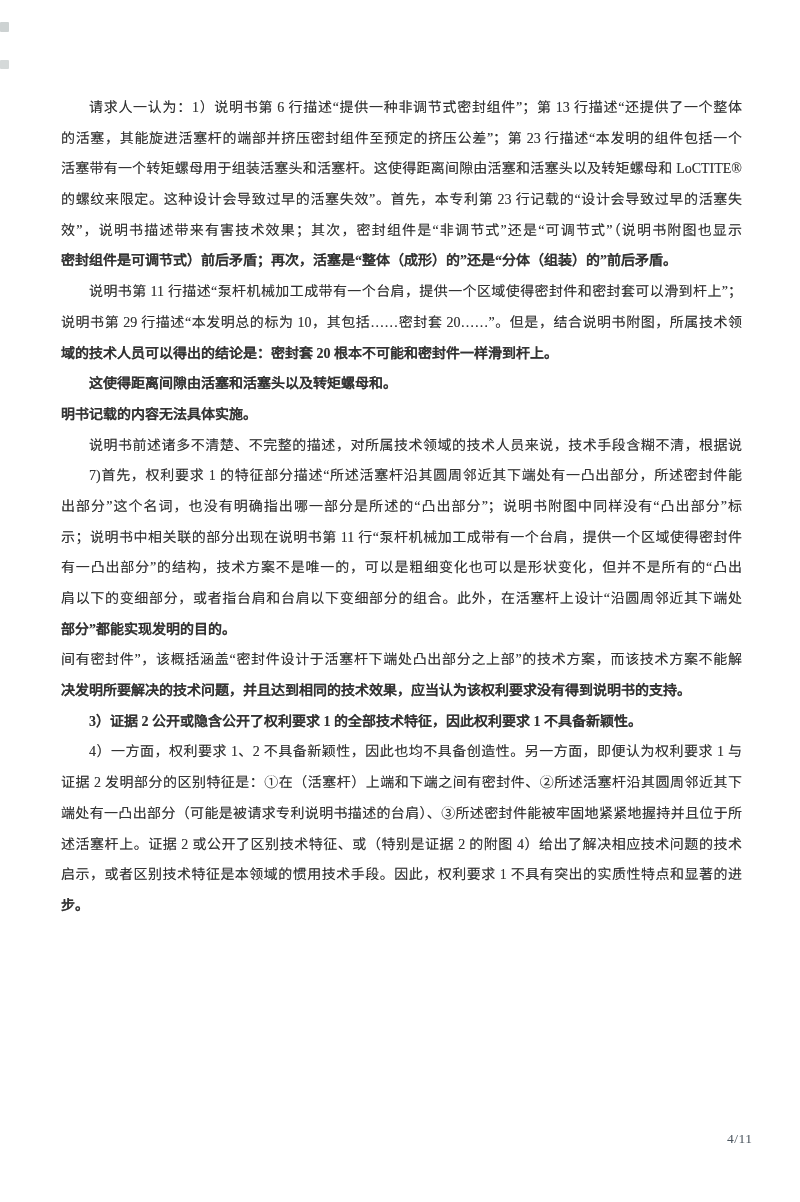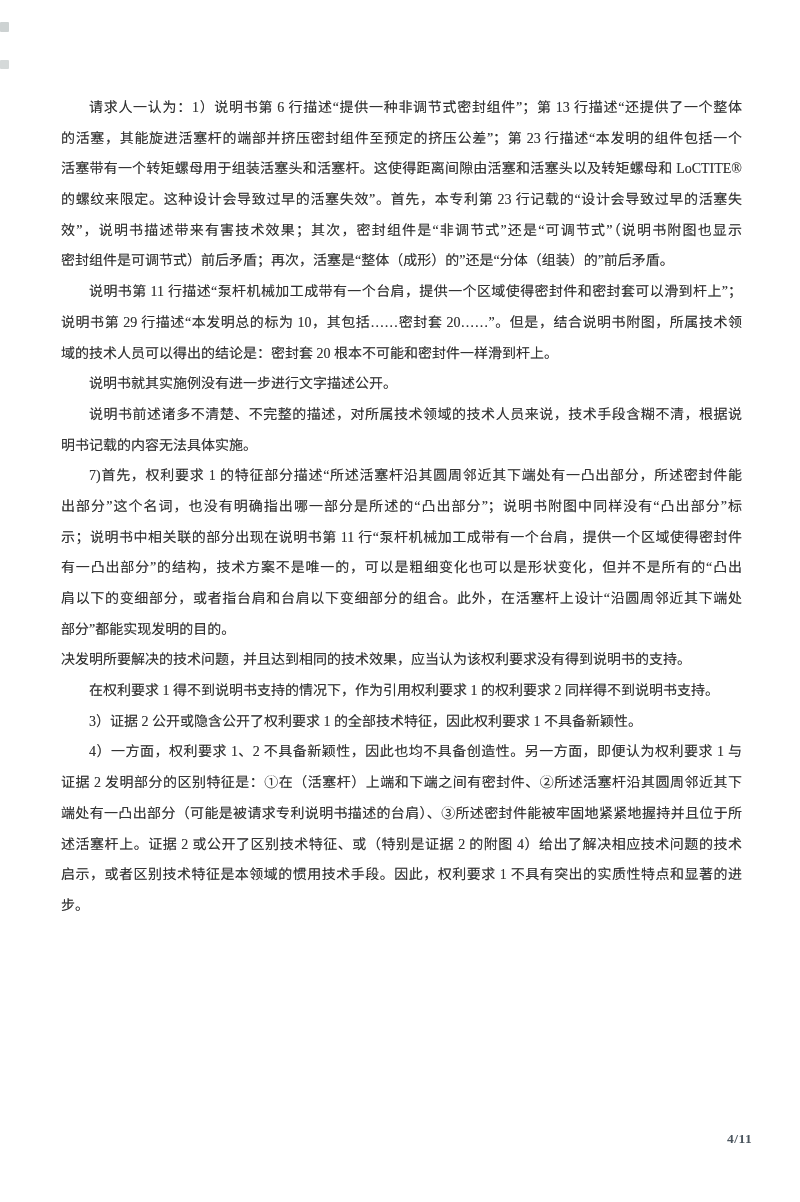--- a/index.html
+++ b/index.html
@@ -29,30 +29,30 @@
     line-height: 30.7px;
     text-align: justify;
     text-align-last: justify;
     overflow: hidden;
   }
   .line.p-start {
     text-indent: 2em;
   }
   .line.p-end {
     text-align-last: left;
+    font-weight: bold;
   }
   .page-num {
     position: absolute;
     top: 1131px;
     left: 727px;
     font-size: 13.5px;
     letter-spacing: 0.5px;
     color: #4b555e;
     font-family: "Liberation Serif", "DejaVu Serif", serif;
-    font-weight: bold;
   }
   .scan-mark {
     position: absolute;
     left: 0;
     border-radius: 1px;
   }
   .scan-mark.m1 { top: 22px; width: 9px; height: 10px; background: #cdd2d2; }
   .scan-mark.m2 { top: 60px; width: 9px; height: 9px;  background: #d5d9d9; }
 </style>
 </head>
@@ -65,31 +65,31 @@
   <div class="text-block">
       <div class="line p-start">请求人一认为：1）说明书第 6 行描述“提供一种非调节式密封组件”；第 13 行描述“还提供了一个整体</div>
       <div class="line">的活塞，其能旋进活塞杆的端部并挤压密封组件至预定的挤压公差”；第 23 行描述“本发明的组件包括一个</div>
       <div class="line">活塞带有一个转矩螺母用于组装活塞头和活塞杆。这使得距离间隙由活塞和活塞头以及转矩螺母和 LoCTITE®</div>
       <div class="line">的螺纹来限定。这种设计会导致过早的活塞失效”。首先，本专利第 23 行记载的“设计会导致过早的活塞失</div>
       <div class="line">效”，说明书描述带来有害技术效果；其次，密封组件是“非调节式”还是“可调节式”（说明书附图也显示</div>
       <div class="line p-end">密封组件是可调节式）前后矛盾；再次，活塞是“整体（成形）的”还是“分体（组装）的”前后矛盾。</div>
       <div class="line p-start">说明书第 11 行描述“泵杆机械加工成带有一个台肩，提供一个区域使得密封件和密封套可以滑到杆上”；</div>
       <div class="line">说明书第 29 行描述“本发明总的标为 10，其包括……密封套 20……”。但是，结合说明书附图，所属技术领</div>
       <div class="line p-end">域的技术人员可以得出的结论是：密封套 20 根本不可能和密封件一样滑到杆上。</div>
-      <div class="line p-start p-end">说明书就其实施例没有进一步进行文字描述公开。</div>
+      <div class="line p-start p-end">这使得距离间隙由活塞和活塞头以及转矩螺母和。</div>
+      <div class="line p-end">明书记载的内容无法具体实施。</div>
       <div class="line p-start">说明书前述诸多不清楚、不完整的描述，对所属技术领域的技术人员来说，技术手段含糊不清，根据说</div>
-      <div class="line p-end">明书记载的内容无法具体实施。</div>
       <div class="line p-start">7)首先，权利要求 1 的特征部分描述“所述活塞杆沿其圆周邻近其下端处有一凸出部分，所述密封件能</div>
       <div class="line">出部分”这个名词，也没有明确指出哪一部分是所述的“凸出部分”；说明书附图中同样没有“凸出部分”标</div>
       <div class="line">示；说明书中相关联的部分出现在说明书第 11 行“泵杆机械加工成带有一个台肩，提供一个区域使得密封件</div>
       <div class="line">有一凸出部分”的结构，技术方案不是唯一的，可以是粗细变化也可以是形状变化，但并不是所有的“凸出</div>
       <div class="line">肩以下的变细部分，或者指台肩和台肩以下变细部分的组合。此外，在活塞杆上设计“沿圆周邻近其下端处</div>
       <div class="line p-end">部分”都能实现发明的目的。</div>
+      <div class="line">间有密封件”，该概括涵盖“密封件设计于活塞杆下端处凸出部分之上部”的技术方案，而该技术方案不能解</div>
       <div class="line p-end">决发明所要解决的技术问题，并且达到相同的技术效果，应当认为该权利要求没有得到说明书的支持。</div>
-      <div class="line p-start p-end">在权利要求 1 得不到说明书支持的情况下，作为引用权利要求 1 的权利要求 2 同样得不到说明书支持。</div>
       <div class="line p-start p-end">3）证据 2 公开或隐含公开了权利要求 1 的全部技术特征，因此权利要求 1 不具备新颖性。</div>
       <div class="line p-start">4）一方面，权利要求 1、2 不具备新颖性，因此也均不具备创造性。另一方面，即便认为权利要求 1 与</div>
       <div class="line">证据 2 发明部分的区别特征是：①在（活塞杆）上端和下端之间有密封件、②所述活塞杆沿其圆周邻近其下</div>
       <div class="line">端处有一凸出部分（可能是被请求专利说明书描述的台肩）、③所述密封件能被牢固地紧紧地握持并且位于所</div>
       <div class="line">述活塞杆上。证据 2 或公开了区别技术特征、或（特别是证据 2 的附图 4）给出了解决相应技术问题的技术</div>
       <div class="line">启示，或者区别技术特征是本领域的惯用技术手段。因此，权利要求 1 不具有突出的实质性特点和显著的进</div>
       <div class="line p-end">步。</div>
     </div>
 
   <div class="page-num">4/11</div>

